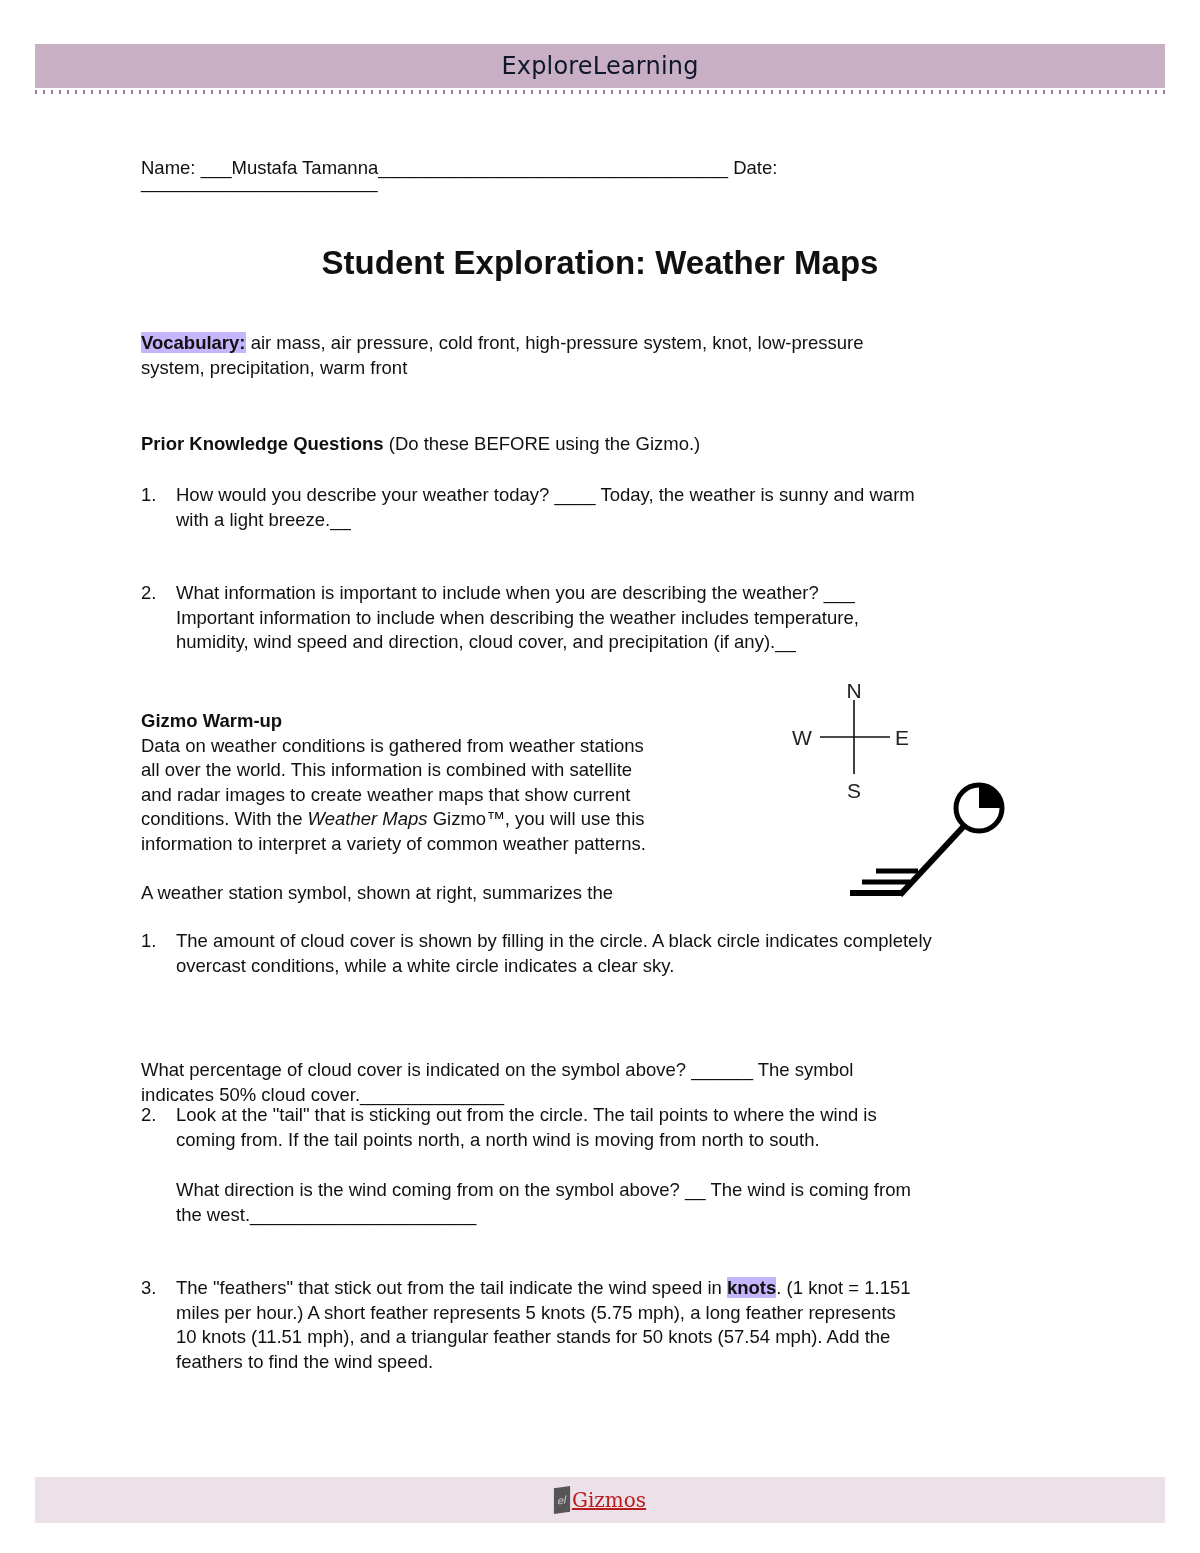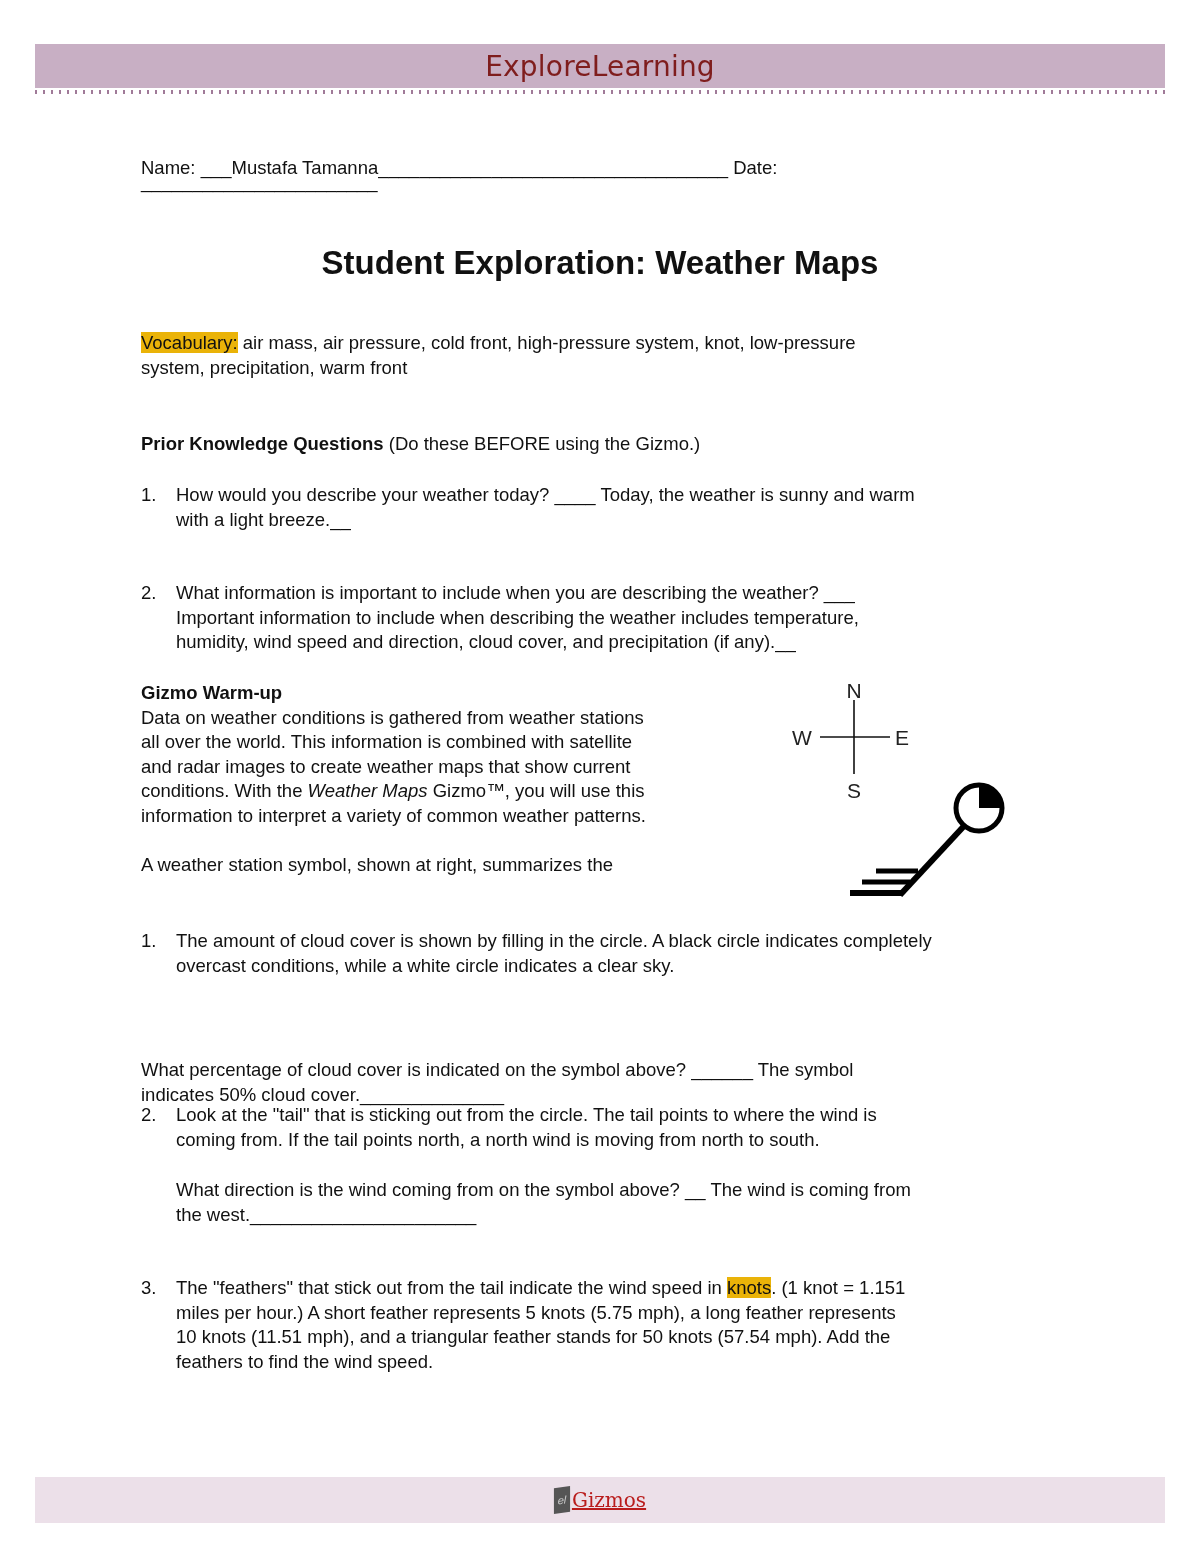--- a/index.html
+++ b/index.html
@@ -1,33 +1,33 @@
 <!DOCTYPE html>
 <html><head>
   <meta charset="utf-8">
   <style>
     html, body { margin: 0; padding: 0; background: #ffffff; }
     body { width: 1200px; height: 1553px; position: relative; overflow: hidden;
            font-family: "Liberation Sans", sans-serif; color: #111; }
     .header-band { position: absolute; left: 35px; top: 44px; width: 1130px; height: 44px;
                    background: #c8afc4; display: flex; align-items: center; justify-content: center; }
-    .header-logo { font-family: "DejaVu Sans", sans-serif; font-size: 28px; color: #7f1d1d; letter-spacing: 0.2px; }
+    .header-logo { font-family: "DejaVu Sans", sans-serif; font-size: 24px; color: #0f172a; letter-spacing: 0.2px; }
     .header-dots { position: absolute; left: 35px; top: 90px; width: 1130px; height: 4px;
                    background-image: repeating-linear-gradient(90deg, #a07a98 0 2px, transparent 2px 8px); }
     .footer-band { position: absolute; left: 35px; top: 1477px; width: 1130px; height: 46px;
                    background: #ece0e9; display: flex; align-items: center; justify-content: center; }
     .gizmos-logo { display: flex; align-items: center; gap: 2px; }
     .gizmos-mark { width: 16px; height: 26px; background: #555; transform: skewX(-8deg) rotate(-8deg);
                    color: #ccc; font-size: 11px; font-style: italic; display: flex; align-items: center; justify-content: center; }
     .gizmos-text { font-family: "DejaVu Serif", serif; font-size: 20px; color: #b91c1c; text-decoration: underline; }
     .page { position: absolute; left: 141px; top: 0; width: 930px; font-size: 18.5px; line-height: 24.5px; }
     .abs { position: absolute; left: 0; }
     .title { position: absolute; left: 0; width: 918px; top: 243px; text-align: center;
              font-weight: bold; font-size: 33px; line-height: 40px; }
-    .hl { background: #eab308; font-weight: normal; }
+    .hl { background: #c4b5fd; font-weight: bold; }
     .bold { font-weight: bold; }
     .numbered { position: absolute; left: 0; width: 920px; }
     .num { position: absolute; left: 0; top: 0; }
     .item-text { margin-left: 35px; }
     .compass { position: absolute; left: 788px; top: 676px; width: 130px; height: 130px; }
     .station { position: absolute; left: 840px; top: 780px; width: 170px; height: 125px; }
   </style>
 </head>
 <body>
 
@@ -62,21 +62,21 @@
     <div class="item-text">with a light breeze.__</div>
   </div>
 
   <div class="numbered" style="top:581px;">
     <span class="num">2.</span>
     <div class="item-text">What information is important to include when you are describing the weather? ___</div>
     <div class="item-text">Important information to include when describing the weather includes temperature,</div>
     <div class="item-text">humidity, wind speed and direction, cloud cover, and precipitation (if any).__</div>
   </div>
 
-  <div class="abs" style="top:681px; width:620px;">
+  <div class="abs" style="top:709px; width:620px;">
     <div class="bold">Gizmo Warm-up</div>
     <div>Data on weather conditions is gathered from weather stations</div>
     <div>all over the world. This information is combined with satellite</div>
     <div>and radar images to create weather maps that show current</div>
     <div><span>conditions. With the </span><i>Weather Maps</i><span> Gizmo™, you will use this</span></div>
     <div>information to interpret a variety of common weather patterns.</div>
     <div style="height:24.5px;"></div>
     <div>A weather station symbol, shown at right, summarizes the</div>
   </div>
 

